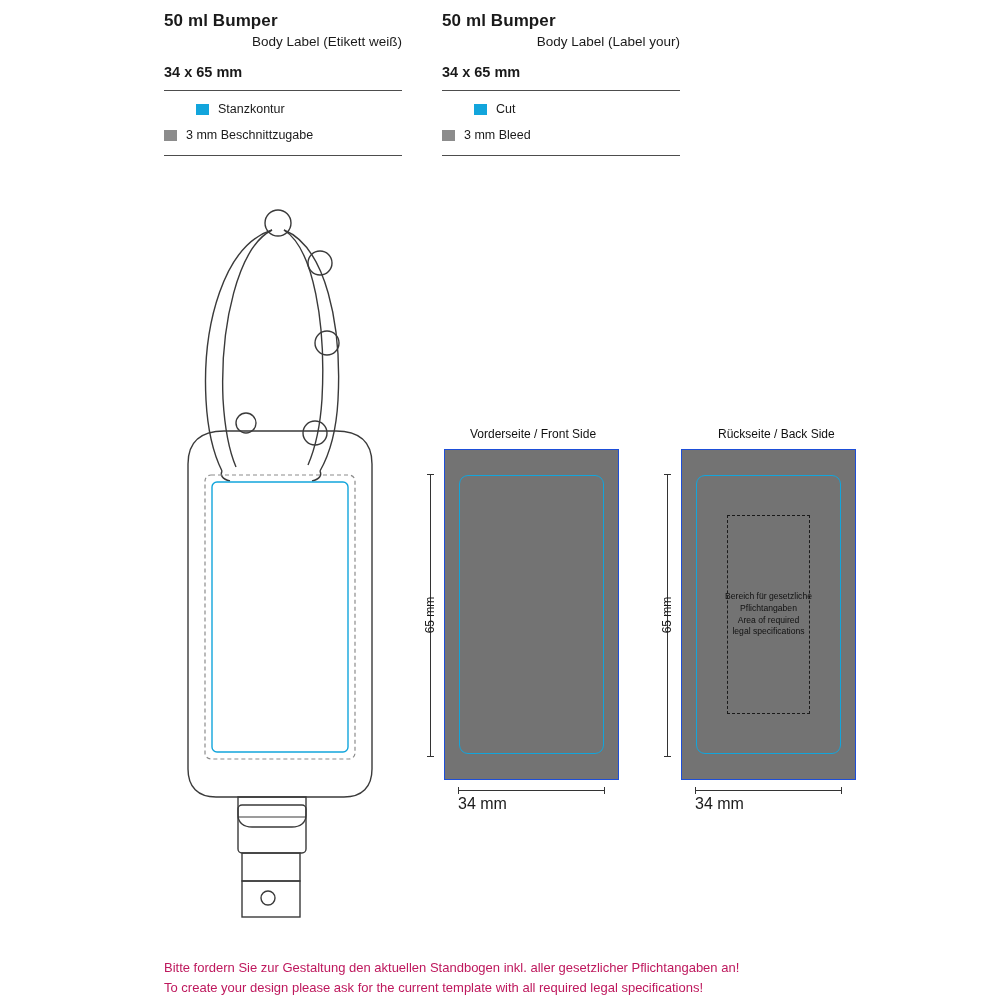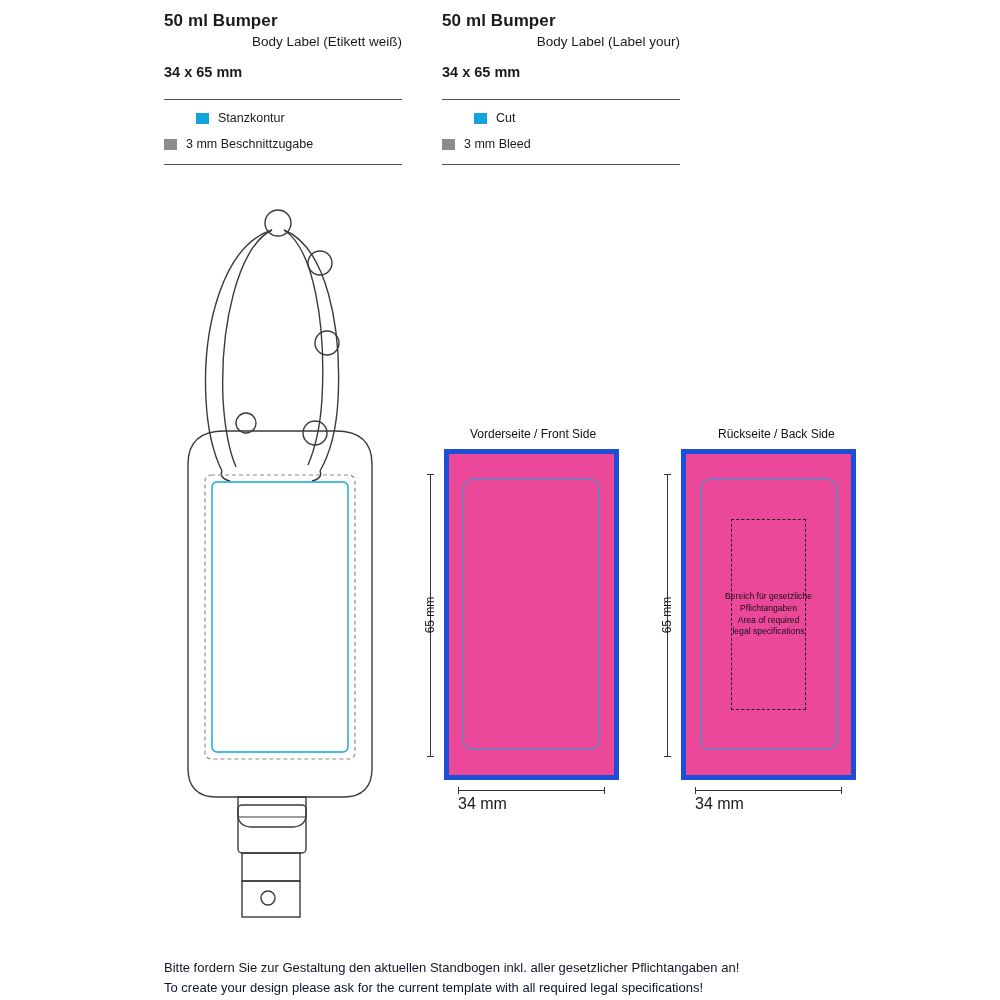--- a/index.html
+++ b/index.html
@@ -32,21 +32,21 @@
   .lg-sub {
     font-size: 13.5px;
     line-height: 19px;
     margin: 0;
     text-align: right;
   }
   .lg-size {
     font-size: 14.5px;
     font-weight: bold;
     line-height: 18px;
-    margin: 12px 0 18px 0;
+    margin: 12px 0 9px 0;
   }
   .lg-rule {
     border: 0;
     border-top: 1px solid #4d4d4d;
     margin: 0;
     height: 0;
   }
   .lg-row {
     display: flex;
     align-items: center;
@@ -78,22 +78,22 @@
     position: absolute;
     font-size: 12px;
     color: #111;
     white-space: nowrap;
   }
   #front-caption { left: 470px; top: 427px; }
   #back-caption  { left: 718px; top: 427px; }
 
   .panel-outer {
     position: absolute;
-    border: 5px solid #1d4ed8;
-    background: #ec4899;
+    border: 1px solid #1d4ed8;
+    background: #737373;
     box-sizing: border-box;
   }
   #front-panel { left: 444px; top: 449px; width: 175px; height: 331px; }
   #back-panel  { left: 681px; top: 449px; width: 175px; height: 331px; }
 
   .panel-cut {
     position: absolute;
     border: 1.6px solid #12a5dc;
     border-radius: 9px;
     box-sizing: border-box;
@@ -148,21 +148,21 @@
   }
 
   
   #footer-note {
     position: absolute;
     left: 164px;
     top: 958px;
     width: 700px;
     font-size: 13px;
     line-height: 19.5px;
-    color: #0f172a;
+    color: #be185d;
   }
 </style>
 </head>
 <body>
 
 <div class="legend-block left">
   <div class="lg-title">50 ml Bumper</div>
   <div class="lg-sub">Body Label (Etikett weiß)</div>
   <div class="lg-size">34 x 65 mm</div>
   <hr class="lg-rule">

